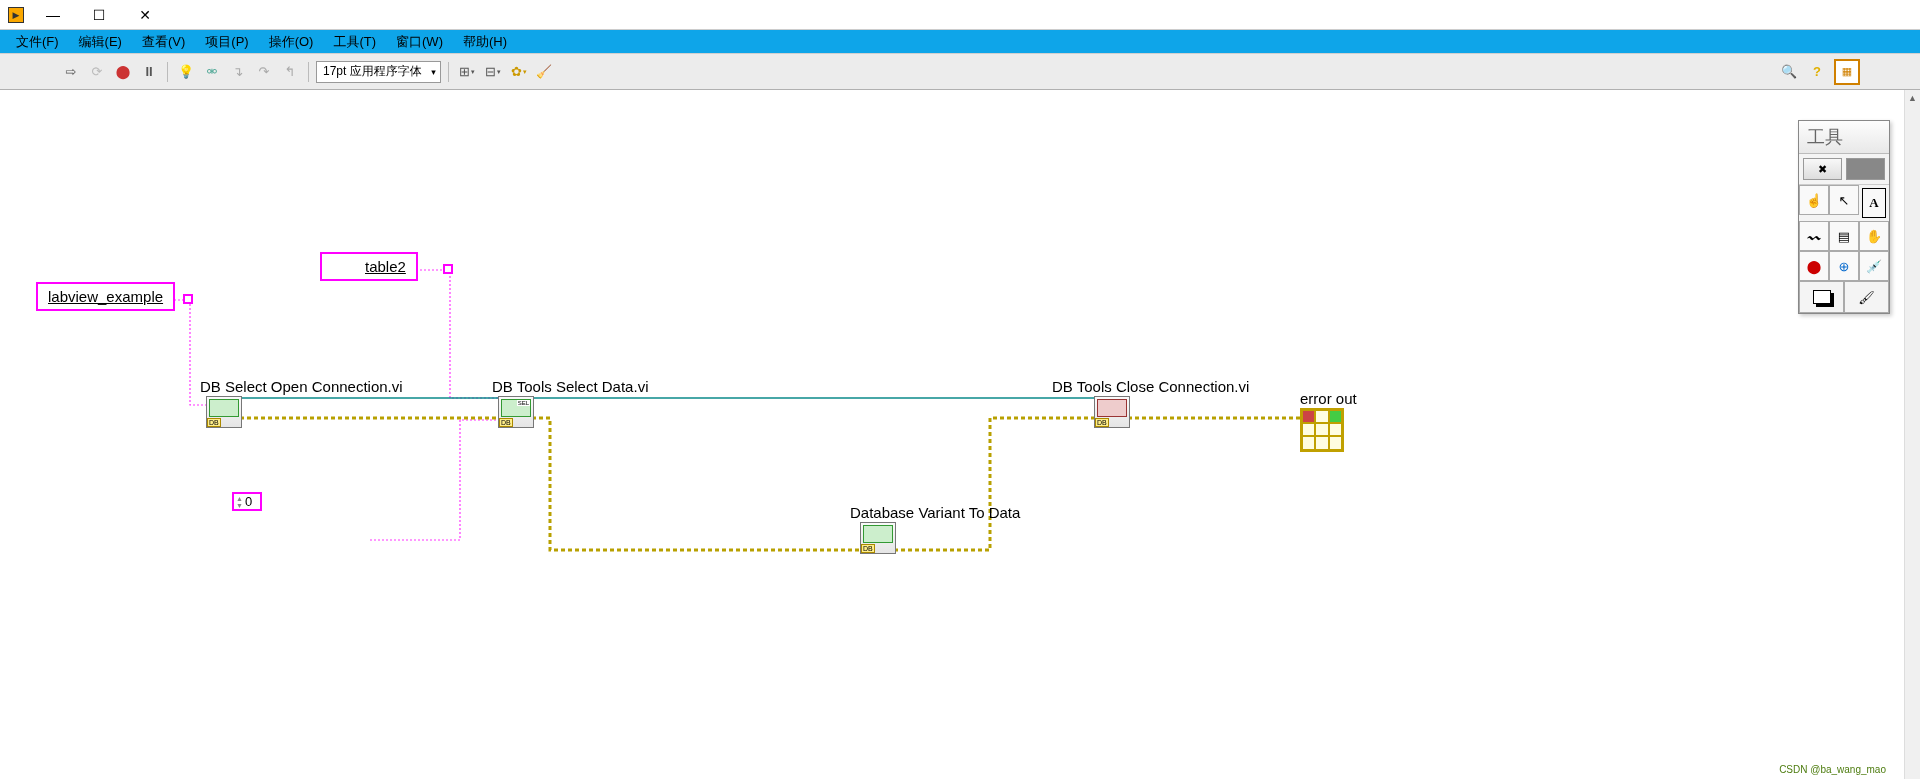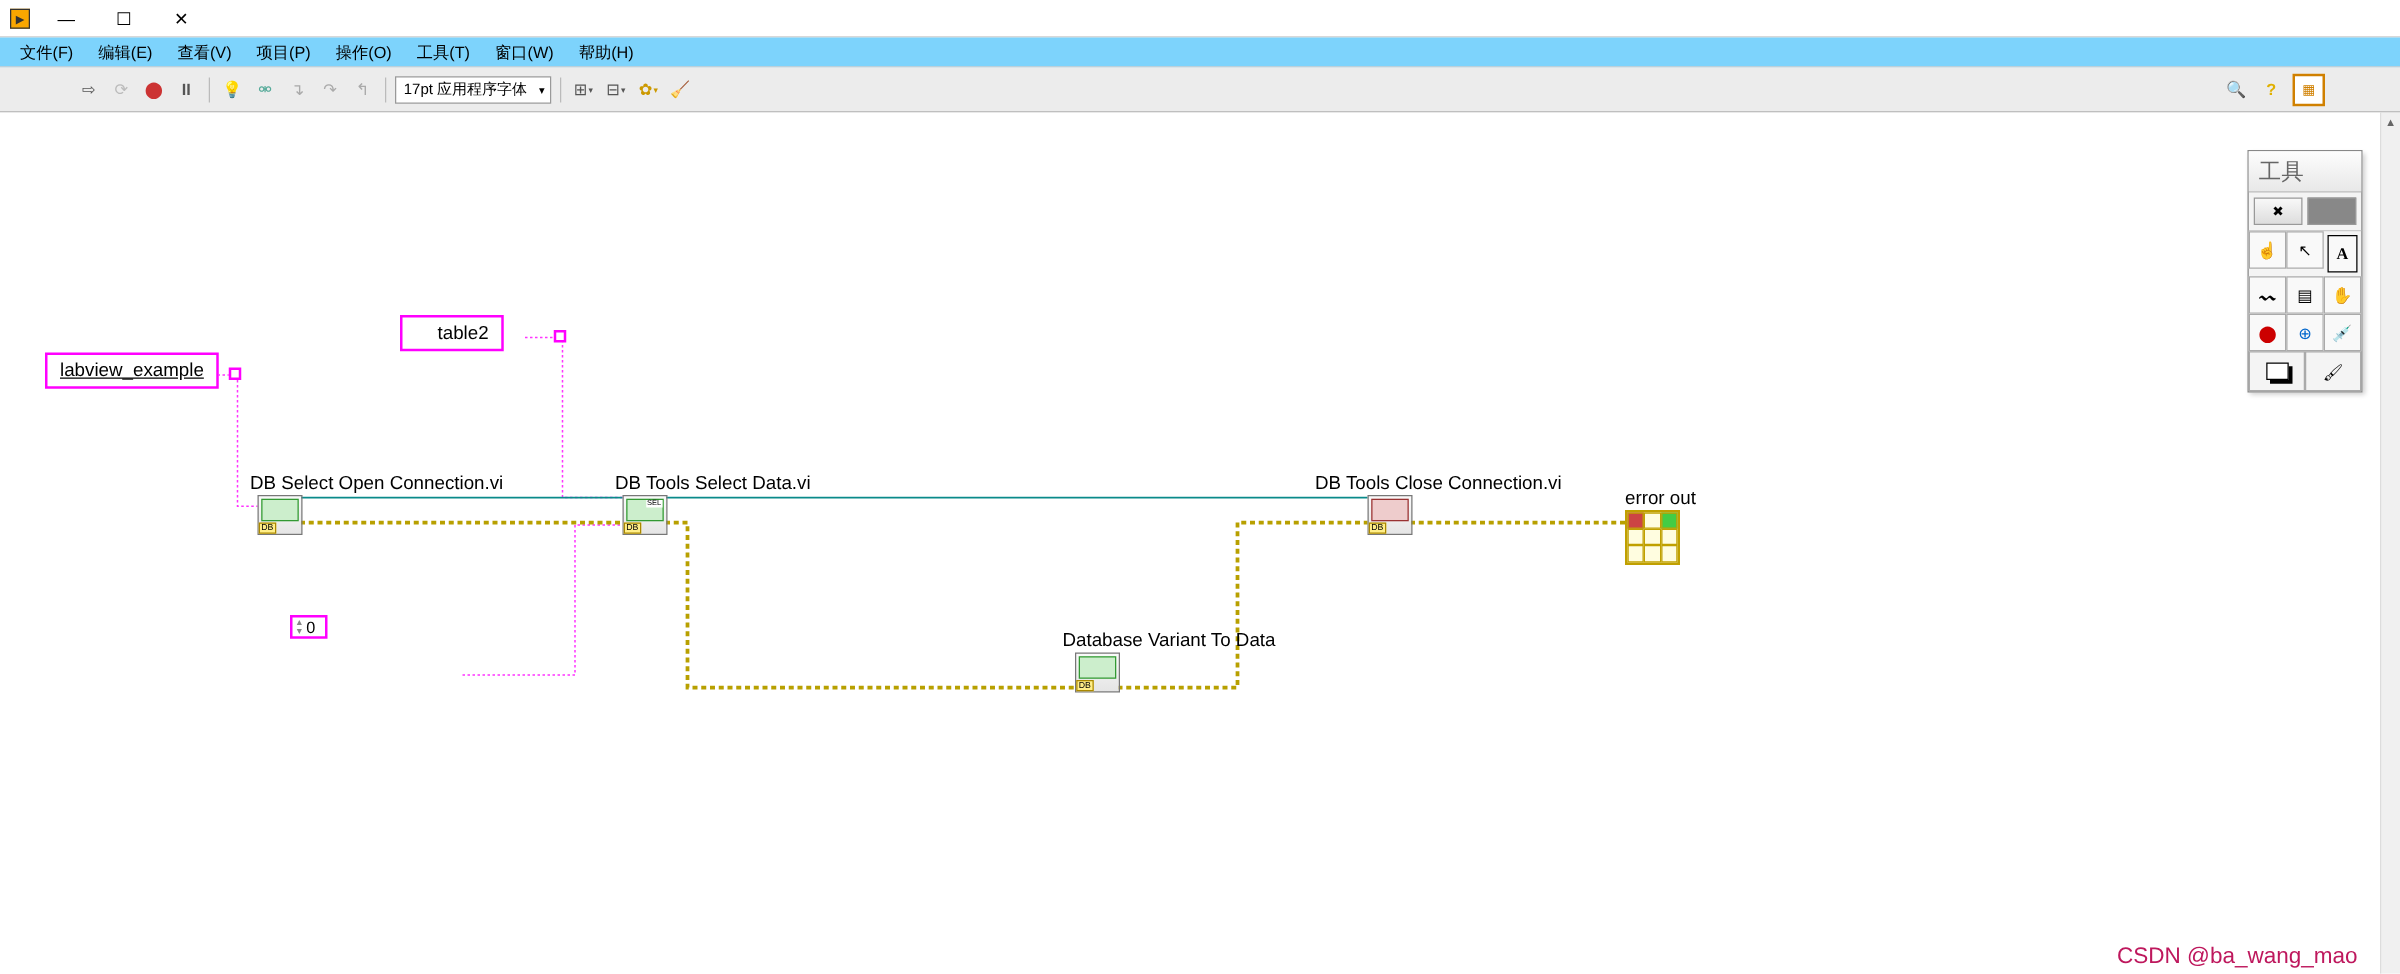--- a/index.html
+++ b/index.html
@@ -5,21 +5,21 @@
   * { box-sizing: border-box; margin: 0; padding: 0; }
   body { font-family: "Microsoft YaHei", Arial, sans-serif; font-size: 13px; background: #fff; overflow: hidden; width: 1920px; height: 779px; position: relative; }
   
   .titlebar { height: 30px; background: #fff; border-bottom: 1px solid #ccc; display: flex; align-items: center; padding: 0 8px; }
   .title-icon { width: 16px; height: 16px; background: #faa700; border: 1px solid #333; display: flex; align-items: center; justify-content: center; margin-right: 6px; }
   .title-icon::before { content: "▶"; color: #333; font-size: 9px; }
   .title-text { flex: 1; font-size: 14px; color: #000; }
   .winbtns { display: flex; gap: 0; }
   .winbtn { width: 46px; height: 28px; display: flex; align-items: center; justify-content: center; cursor: pointer; font-size: 14px; }
   
-  .menubar { height: 24px; background: #7dd3fc; border-bottom: 1px solid #d0d0d0; display: flex; align-items: center; padding: 0 6px; }
+  .menubar { height: 24px; background: #0ea5e9; border-bottom: 1px solid #d0d0d0; display: flex; align-items: center; padding: 0 6px; }
   .menuitem { padding: 2px 10px; cursor: pointer; font-size: 13px; }
   
   .toolbar { height: 36px; background: #ececec; border-bottom: 1px solid #b0b0b0; display: flex; align-items: center; padding: 0 60px 0 60px; gap: 4px; }
   .tbtn { width: 22px; height: 22px; display: flex; align-items: center; justify-content: center; cursor: pointer; border: 1px solid transparent; color:#555;}
   .tsep { width: 1px; height: 20px; background: #bbb; margin: 0 3px; }
   .font-dd { height: 22px; border: 1px solid #999; background: #fff; padding: 0 18px 0 6px; display: flex; align-items: center; font-size: 12px; position: relative; }
   .font-dd::after { content: "▾"; position: absolute; right: 4px; font-size: 9px; }
   .tbtn.dd::after { content: "▾"; font-size: 7px; margin-left: 1px; }
   .toolbar-right { margin-left: auto; display: flex; gap: 6px; align-items: center; }
   
@@ -51,21 +51,21 @@
   
   .tools-palette { position: absolute; right: 30px; top: 120px; width: 92px; border: 1px solid #888; background: #f4f4f4; box-shadow: 2px 2px 4px rgba(0,0,0,.2); }
   .tp-title { background: linear-gradient(#fdfdfd,#e8e8e8); border-bottom:1px solid #bbb; padding: 4px 8px; font-size:18px; color:#666;}
   .tp-big { display:flex; padding:4px; gap:4px; border-bottom:1px solid #ccc;}
   .tp-big .b{flex:1;height:22px;border:1px solid #999;background:linear-gradient(#f8f8f8,#ddd);display:flex;align-items:center;justify-content:center;font-size:11px;}
   .tp-grid { display:grid; grid-template-columns: repeat(3,1fr); }
   .tp-cell { height:30px; border:1px solid #aaa; background:#f9f9f9; display:flex;align-items:center;justify-content:center; font-size:13px;}
   .tp-bottom{display:flex;}
   .tp-bottom .c{flex:1;height:32px;border:1px solid #aaa;display:flex;align-items:center;justify-content:center;}
 
-  .watermark { position: absolute; right: 18px; bottom: 4px; color: #be185d; font-size: 18px; text-align: right; }
+  .watermark { position: absolute; right: 18px; bottom: 4px; color: #4d7c0f; font-size: 10px; text-align: right; }
   
   svg.wires { position:absolute; top:0; left:0; width:100%; height:100%; pointer-events:none;}
   
   .corner-icon{width:26px;height:26px;border:2px solid #d08000;background:#fff;display:flex;align-items:center;justify-content:center;font-size:11px;color:#d08000;}
 </style>
 </head>
 <body>
 
 <div class="titlebar">
   <div class="title-icon"></div>
@@ -131,21 +131,21 @@
     <path d="M532 328 L550 328 L550 460 L860 460" stroke="#b8a000" stroke-width="3" stroke-dasharray="4 3" fill="none"></path>
     <path d="M894 460 L990 460 L990 328 L1094 328" stroke="#b8a000" stroke-width="3" stroke-dasharray="4 3" fill="none"></path>
     <path d="M1128 328 L1300 328" stroke="#b8a000" stroke-width="3" stroke-dasharray="4 3" fill="none"></path>
   </svg>
 
   <div class="pink-const" style="left:36px;top:192px;text-decoration:underline;">
     <span>labview_example</span>
   </div>
   <div class="pink-term" style="left:183px;top:204px;"></div>
 
-  <div class="pink-const" style="left:320px;top:162px;padding-left:28px;">
+  <div class="pink-const" style="left:320px;top:162px;padding-left:43px;text-decoration:underline;">
     <span>table2</span>
   </div>
   <div class="pink-term" style="left:443px;top:174px;"></div>
 
   <div class="node-label" style="left:200px;top:288px;">DB Select Open Connection.vi</div>
   <div class="db-node" style="left:206px;top:306px;">
     <div class="inner"></div>
       <div class="db-tag">DB</div>
   </div>
 

